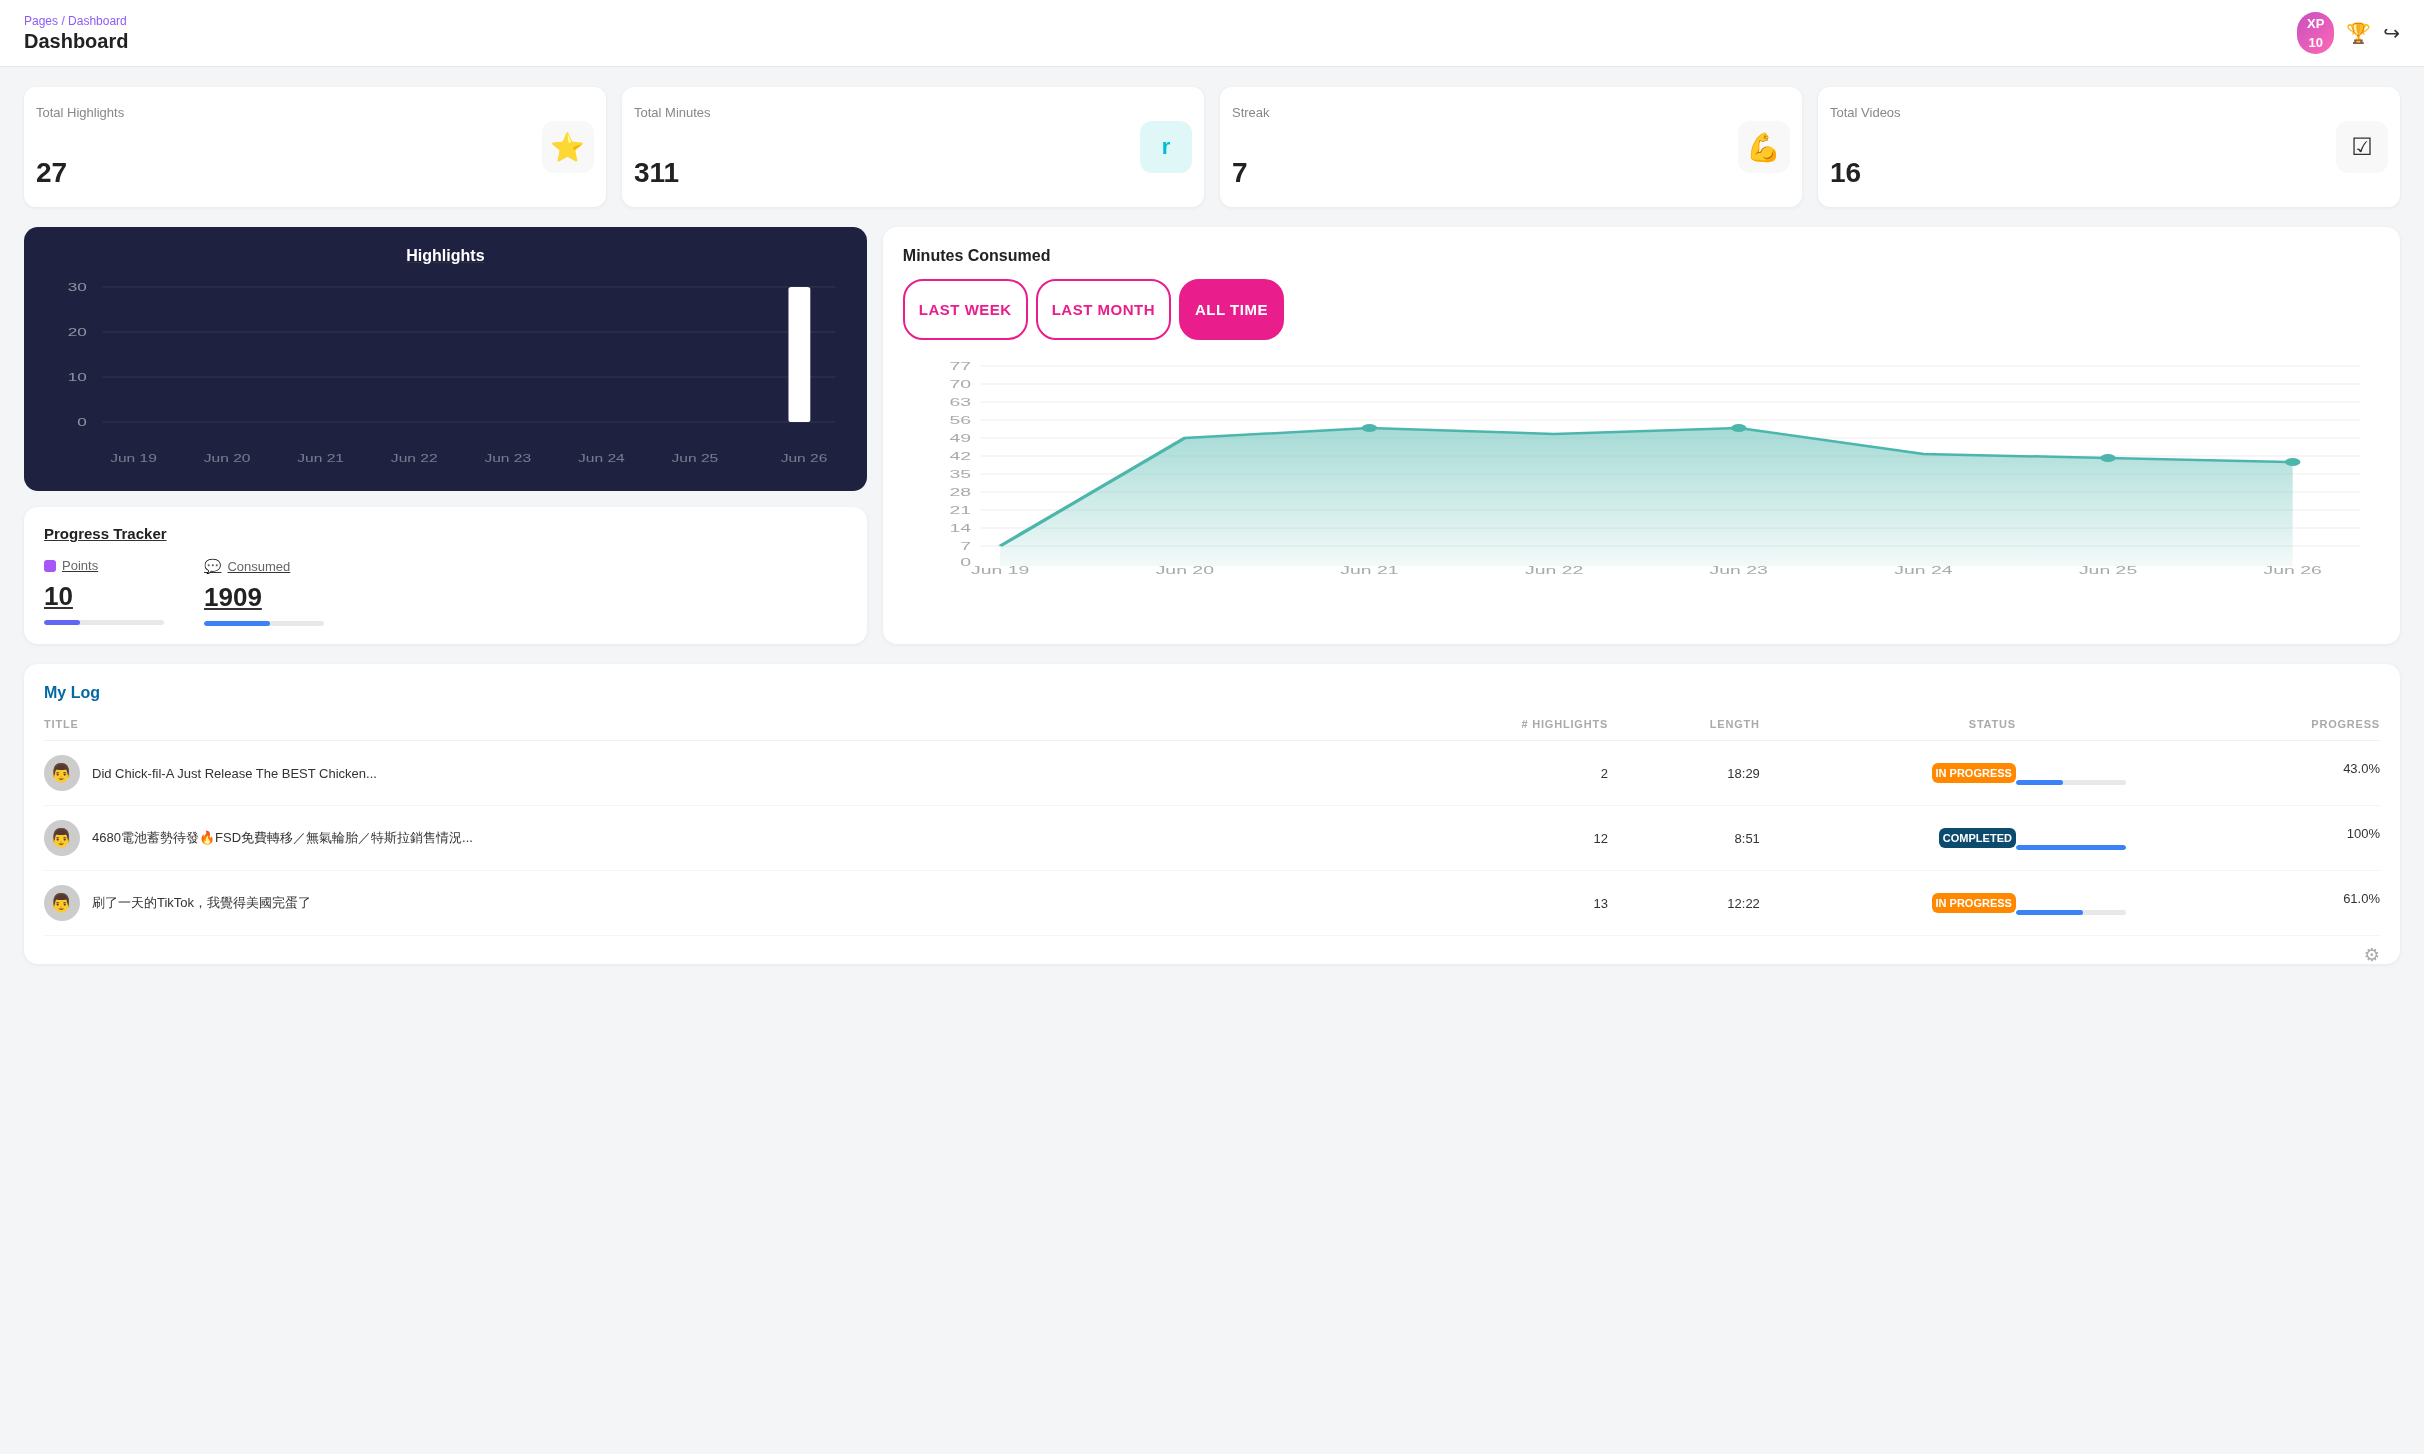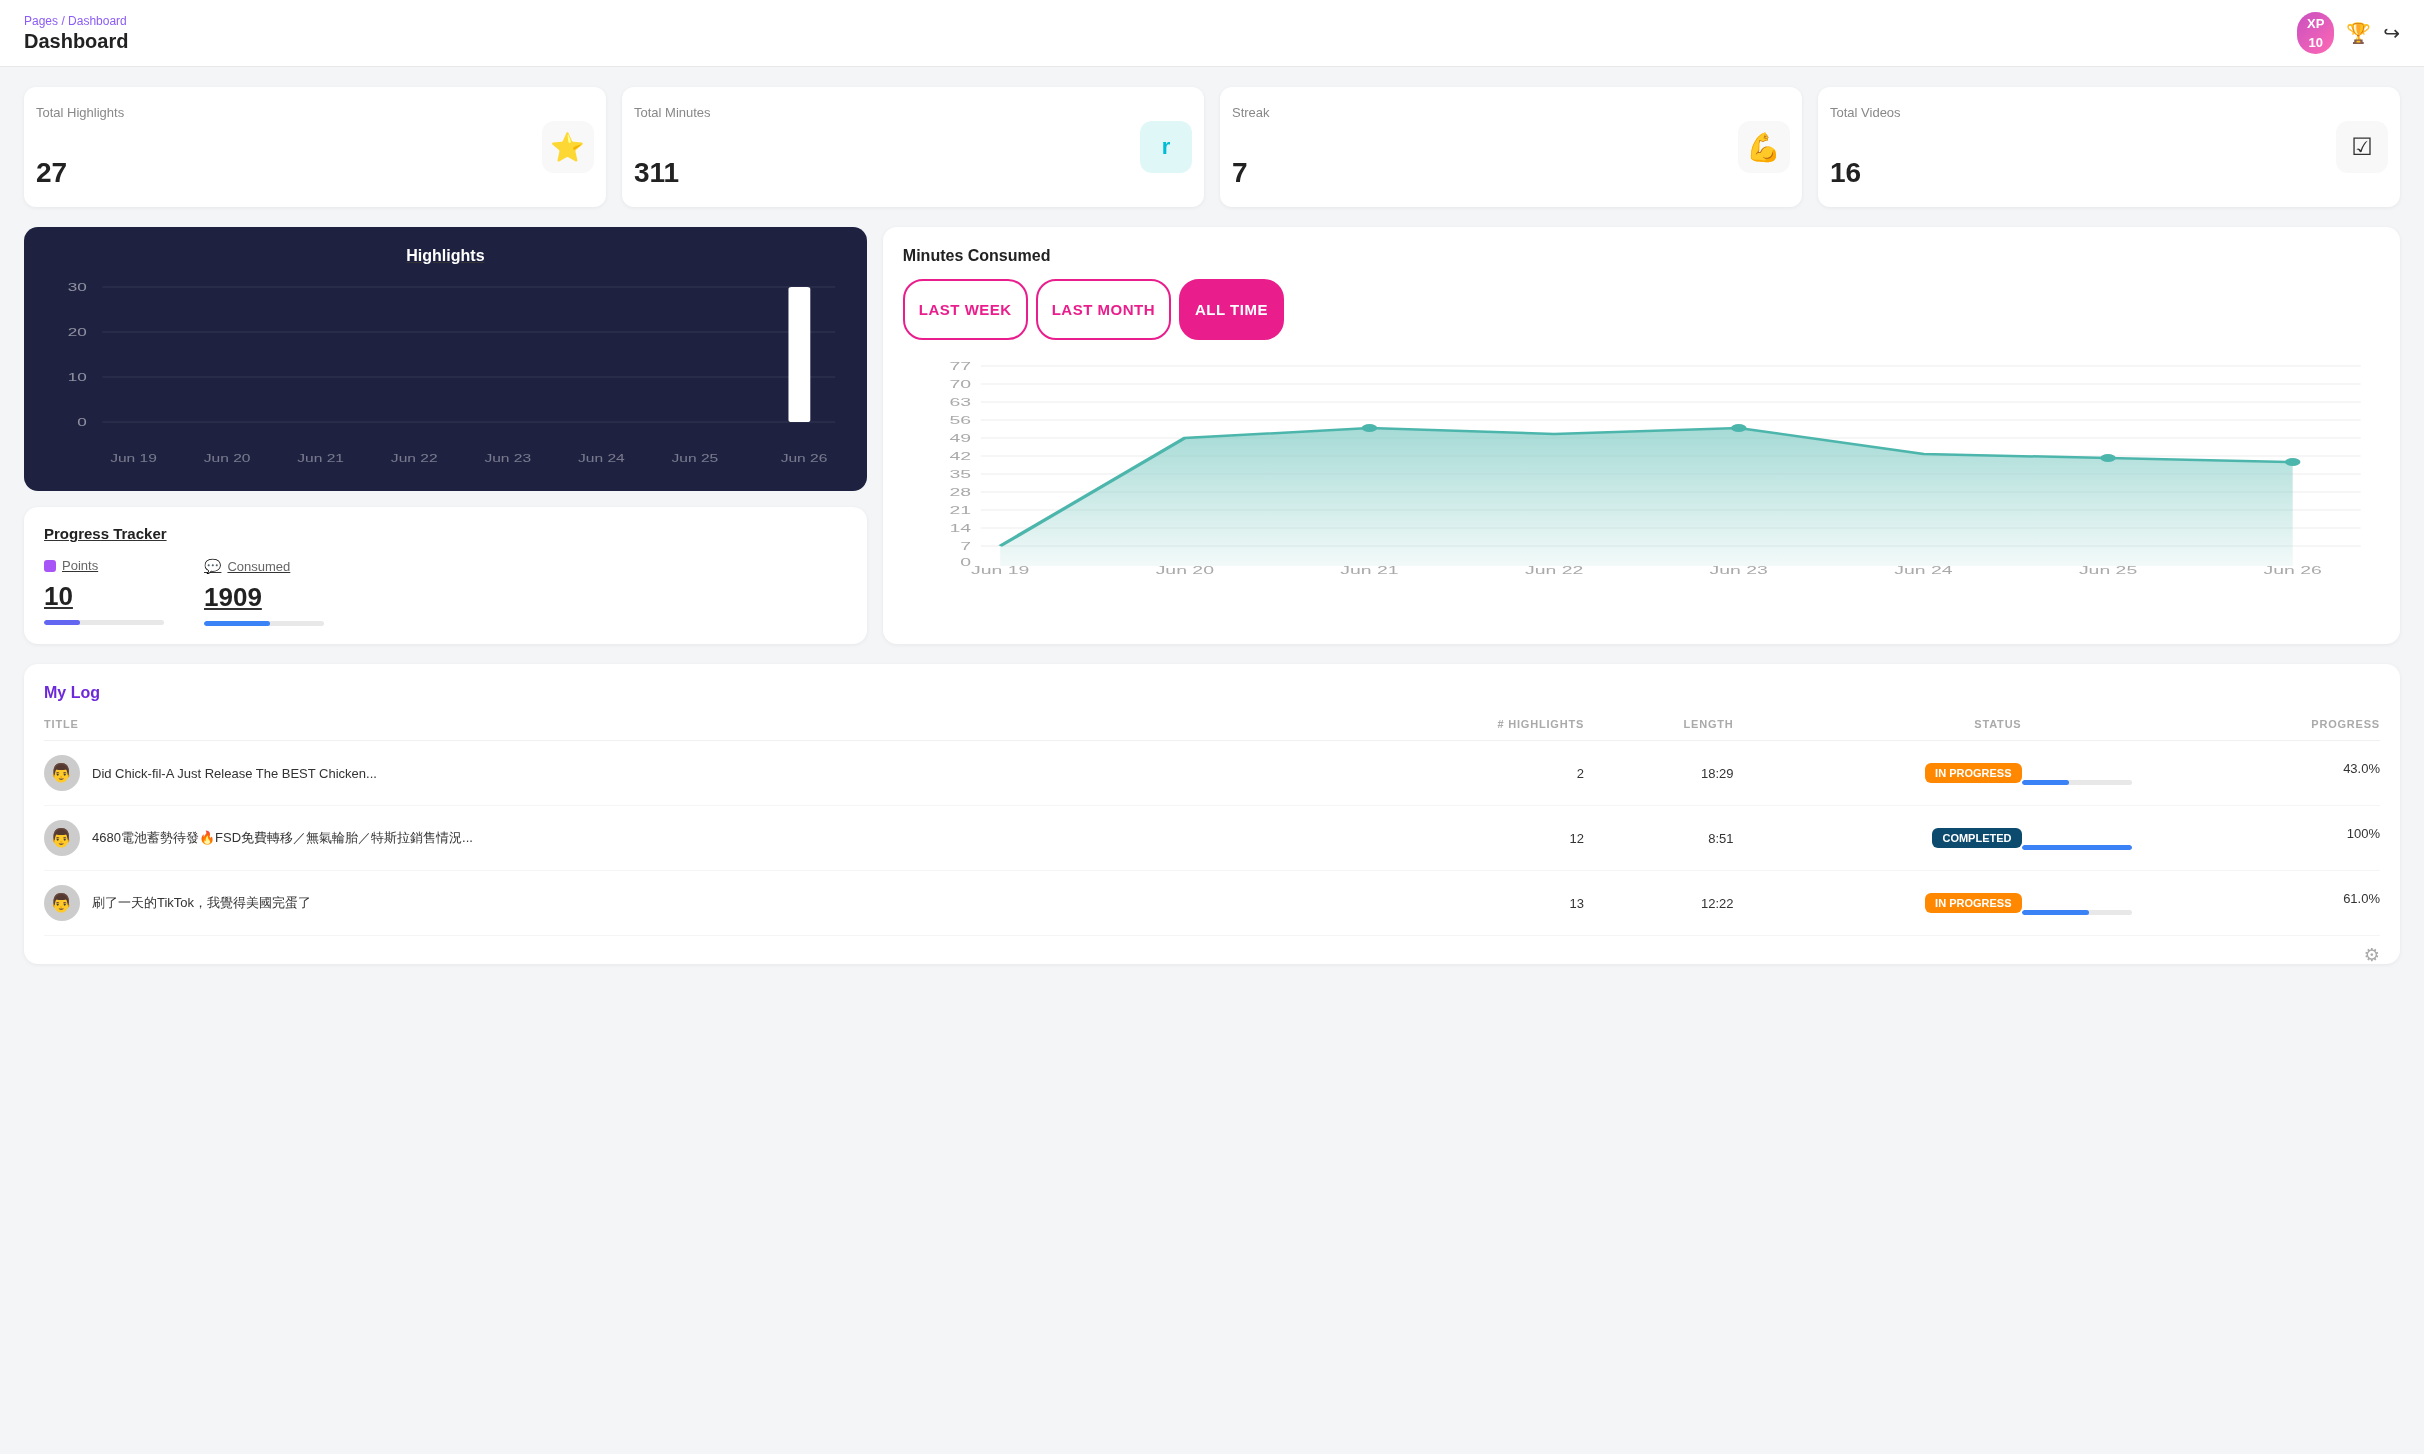--- a/index.html
+++ b/index.html
@@ -208,21 +208,21 @@
     
     .my-log-card {
       background: #fff;
       border-radius: 14px;
       padding: 20px;
       box-shadow: 0 1px 4px rgba(0,0,0,0.06);
     }
     .my-log-title {
       font-size: 16px;
       font-weight: 700;
-      color: #6d28d9;
+      color: #0369a1;
       margin-bottom: 16px;
     }
     .log-table { width: 100%; border-collapse: collapse; }
     .log-table th {
       text-align: left;
       font-size: 11px;
       font-weight: 700;
       color: #aaa;
       letter-spacing: 0.8px;
       padding: 0 0 10px 0;
@@ -248,21 +248,21 @@
       border-radius: 50%;
       background: #ccc;
       flex-shrink: 0;
       overflow: hidden;
       display: flex;
       align-items: center;
       justify-content: center;
       font-size: 18px;
     }
     .status-badge {
-      padding: 4px 10px;
+      padding: 4px 4px;
       border-radius: 6px;
       font-size: 11px;
       font-weight: 700;
       color: #fff;
       display: inline-block;
     }
     .status-in-progress { background: #ff8800; }
     .status-completed { background: #0c4a6e; }
     .progress-bar-cell { min-width: 120px; }
     .progress-bar-track {

